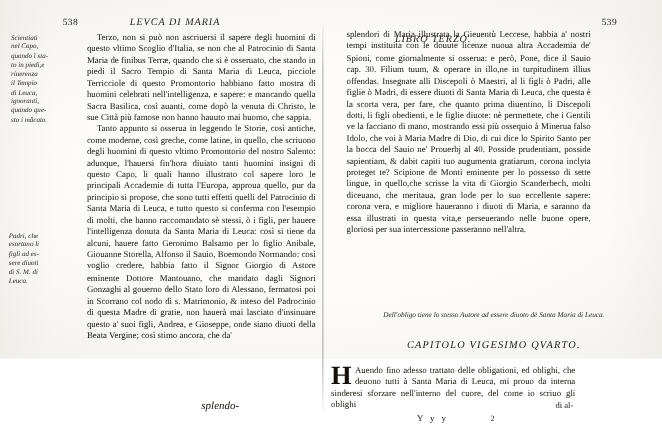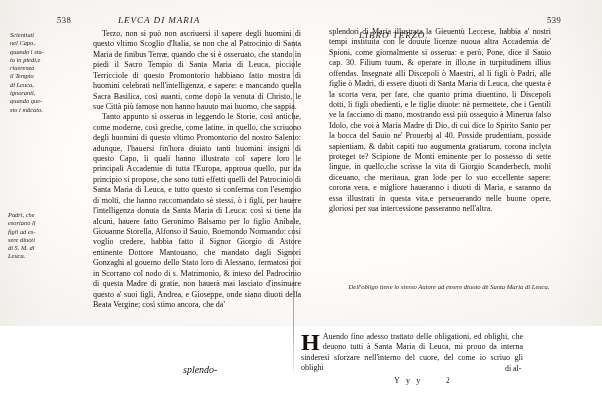--- a/index.html
+++ b/index.html
@@ -55,21 +55,20 @@
   .fol-right{left:218px;margin-left:32px;}
 
   .column{
     position:absolute;
     font-size:8.05px;
     line-height:10.42px;
     text-align:justify;
     text-justify:inter-word;
     color:#17120d;
     hyphens:manual;
-    margin-left:14px;
   }
   .col-left{left:79px;top:29px;width:208px;}
   .col-right{left:18px;top:27px;width:222px;}
 
   .column p{margin:0;text-indent:9px;}
   .column p.noind{text-indent:0;}
 
   
   .gloss{
     position:absolute;
@@ -104,21 +103,21 @@
     font-weight:bold;
     color:#14100c;
   }
   .catch{
     position:absolute;
     font-size:10px;
     color:#17120d;
   }
   .catch-left{left:183px;top:364px;font-style:italic;}
   .signature{
-    position:absolute;left:394px;top:376px;
+    position:absolute;left:379px;top:376px;
     font-size:8px;letter-spacing:2.2px;color:#17120d;
   }
   .sig-b{position:absolute;left:446px;top:376px;font-size:7.4px;color:#17120d;}
   .catch-right{position:absolute;left:505px;top:364px;font-size:7.8px;color:#17120d;}
 </style>
 </head>
 <body>
 
 <div class="spread">
 
@@ -167,20 +166,21 @@
 
     <div class="column col-right">
       <p class="noind">splendori di Maria illustrata la Gieuentù Leccese, habbia a' nostri tempi instituita con le douute licenze nuoua altra Accademia de' Spioni, come giornalmente si osserua: e però, Pone, dice il Sauio cap. 30. Filium tuum, &amp; operare in illo,ne in turpitudinem illius offendas. Insegnate alli Discepoli ò Maestri, al li figli ò Padri, alle figlie ò Madri, di essere diuoti di Santa Maria di Leuca, che questa è la scorta vera, per fare, che quanto prima diuentino, li Discepoli dotti, li figli obedienti, e le figlie diuote: nè permettete, che i Gentili ve la facciano di mano, mostrando essi più ossequio à Minerua falso Idolo, che voi à Maria Madre di Dio, di cui dice lo Spirito Santo per la bocca del Sauio ne' Prouerbj al 40. Posside prudentiam, posside sapientiam, &amp; dabit capiti tuo augumenta gratiarum, corona inclyta proteget te? Scipione de Monti eminente per lo possesso di sette lingue, in quello,che scrisse la vita di Giorgio Scanderbech, molti diceuano, che meritaua, gran lode per lo suo eccellente sapere: corona vera, e migliore haueranno i diuoti di Maria, e saranno da essa illustrati in questa vita,e perseuerando nelle buone opere, gloriosi per sua intercessione passeranno nell'altra.</p>
     </div>
 
     <div class="arg">
       <span>Dell'obligo tiene lo stesso Autore ad essere diuoto dè</span>
       <span>Santa Maria di Leuca.</span>
     </div>
 
+    <div class="chap-title">CAPITOLO VIGESIMO QVARTO.</div>
 
     <div class="drop-para">
       <span class="dropcap">H</span><span>Auendo fino adesso trattato delle obligationi, ed oblighi, che deuono tutti à Santa Maria di Leuca, mi prouo da interna sinderesi sforzare nell'interno del cuore, del come io scriuo gli oblighi</span>
     </div>
   </div>
 
   <div class="signature">Y y y</div>
   <div class="sig-b">2</div>
   <div class="catch-right">di al-</div>
 

